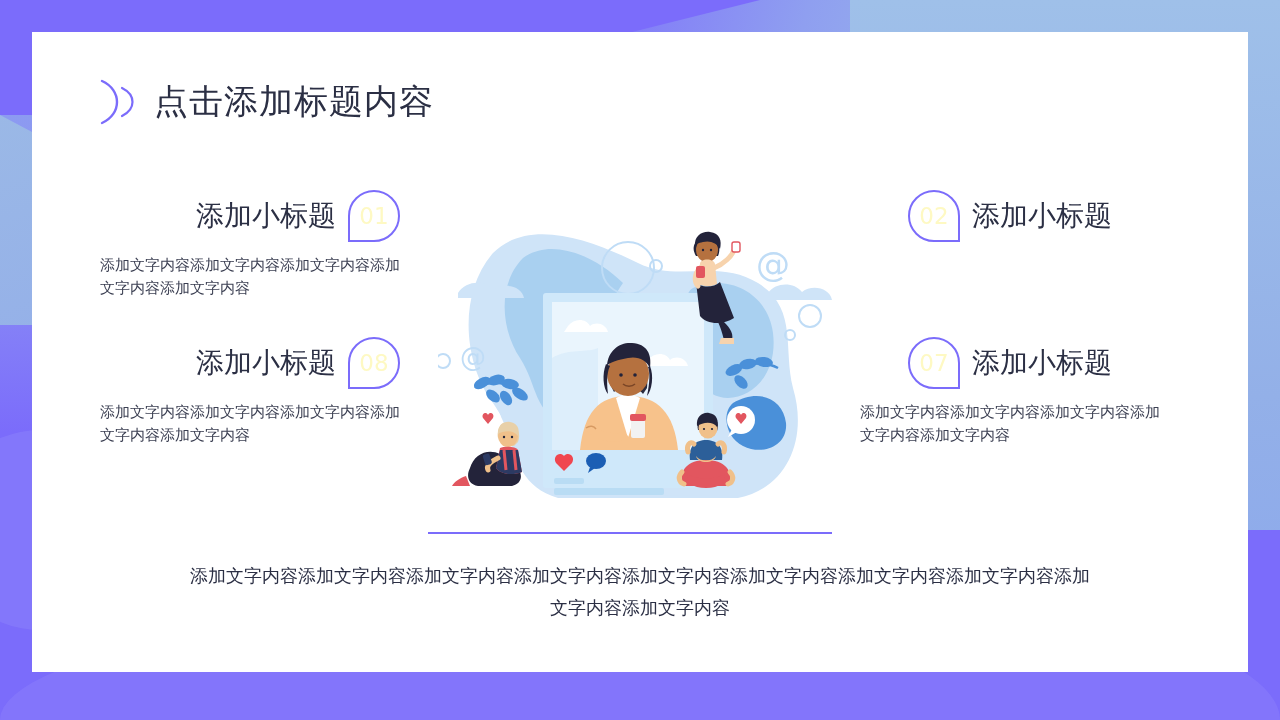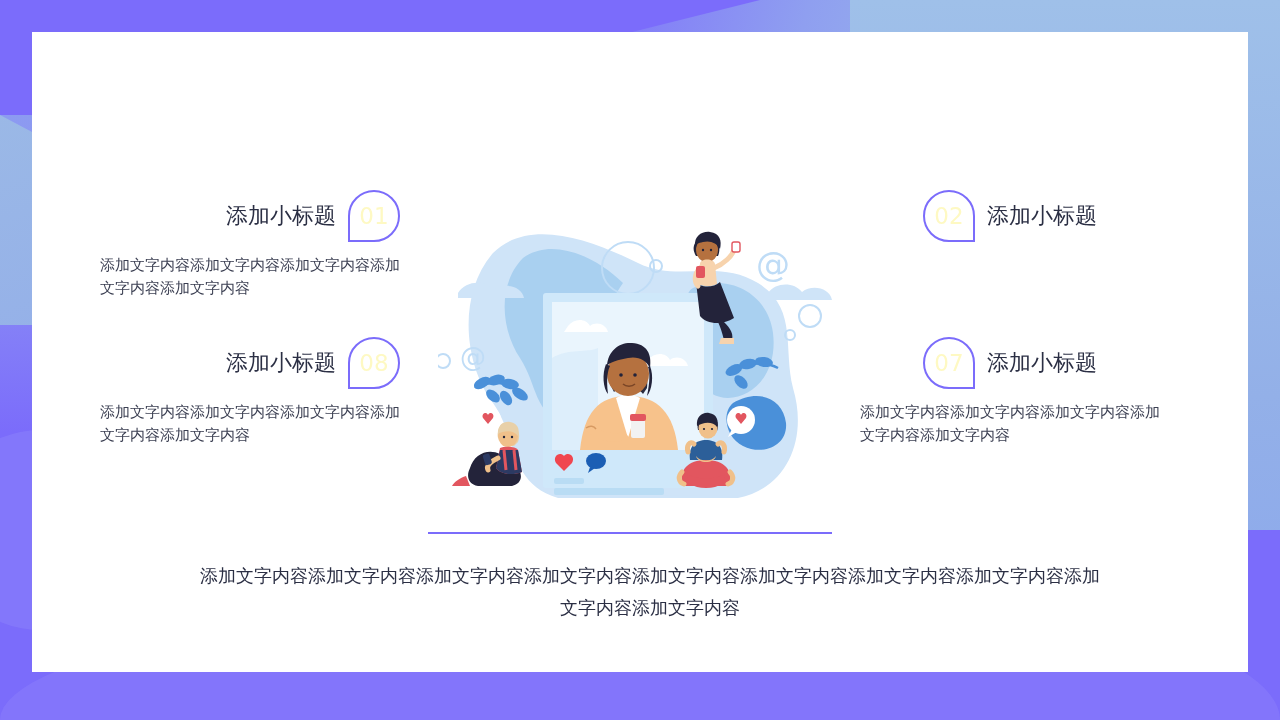--- a/index.html
+++ b/index.html
@@ -46,36 +46,36 @@
   
   .block { position:absolute; width:300px; }
   .block .head { display:flex; align-items:center; gap:12px; }
   .block.left .head { justify-content:flex-end; }
   .block.right .head { justify-content:center; flex-direction:row; }
   .badge { width:52px; height:52px; border:2px solid #7b6cfb; color:#fef9c3;
     display:flex; align-items:center; justify-content:center;
     font-size:23px; font-family:"DejaVu Sans","Liberation Sans",sans-serif; flex:0 0 auto; }
   .badge.bl { border-radius:50% 50% 50% 0; }
   .badge.br { border-radius:50% 50% 0 50%; }
-  .subtitle { font-size:22px; color:#2b2f44; white-space:nowrap;
+  .subtitle { font-size:28px; color:#2b2f44; white-space:nowrap;
     font-family:"DejaVu Sans","Liberation Sans",sans-serif; }
   .body-text { font-size:15px; color:#3b3f52; line-height:1.55; margin-top:12px;
     font-family:"DejaVu Sans","Liberation Sans",sans-serif; }
   .block.left .body-text { text-align:left; }
   .block.right .body-text { text-align:left; }
 
   #b01 { left:100px;  top:190px; }
   #b03 { left:100px;  top:337px; }
   #b02 { left:860px;  top:190px; }
   #b04 { left:860px;  top:337px; }
   #b01 .head, #b03 .head { padding-right:0; }
 
   
   .divider { position:absolute; left:428px; top:532px; width:404px; height:2px; background:#7b6cfb; }
-  .footer { position:absolute; left:200px; top:560px; width:900px; text-align:center;
+  .footer { position:absolute; left:190px; top:560px; width:900px; text-align:center;
     font-size:18px; line-height:1.75; color:#2b2f44;
     font-family:"DejaVu Sans","Liberation Sans",sans-serif; }
 
   
   .illus { position:absolute; left:438px; top:198px; width:400px; height:330px; }
   .illus svg { display:block; }
 </style>
 </head>
 <body>
 
@@ -86,20 +86,29 @@
   <div class="bg-purple-top"></div>
   <div class="bg-purple-bottom"></div>
   <div class="bg-purple-left"></div>
   <div class="bg-curve-bottom"></div>
   <div class="bg-diag"></div>
   <div class="bg-corner-tl"></div>
   <div class="bg-blob-left"></div>
 
   <div class="card"></div>
 
+  <div class="title-row">
+    <span class="arc-wrap">
+      <svg class="arc" width="46" height="52" viewBox="0 0 46 52">
+        <path d="M10 5 C 30 14, 30 38, 10 47" fill="none" stroke="#7b6cfb" stroke-width="2.4" stroke-linecap="round"></path>
+        <path d="M30 12 C 44 19, 44 33, 30 40" fill="none" stroke="#7b6cfb" stroke-width="2.2" stroke-linecap="round"></path>
+      </svg>
+    </span>
+    <span class="title-text">点击添加标题内容</span>
+  </div>
 
   <div class="block left" id="b01">
     <div class="head">
       <span class="subtitle">添加小标题</span>
       <span class="badge bl">01</span>
     </div>
     <div class="body-text">添加文字内容添加文字内容添加文字内容添加文字内容添加文字内容</div>
   </div>
 
   <div class="block left" id="b03">

